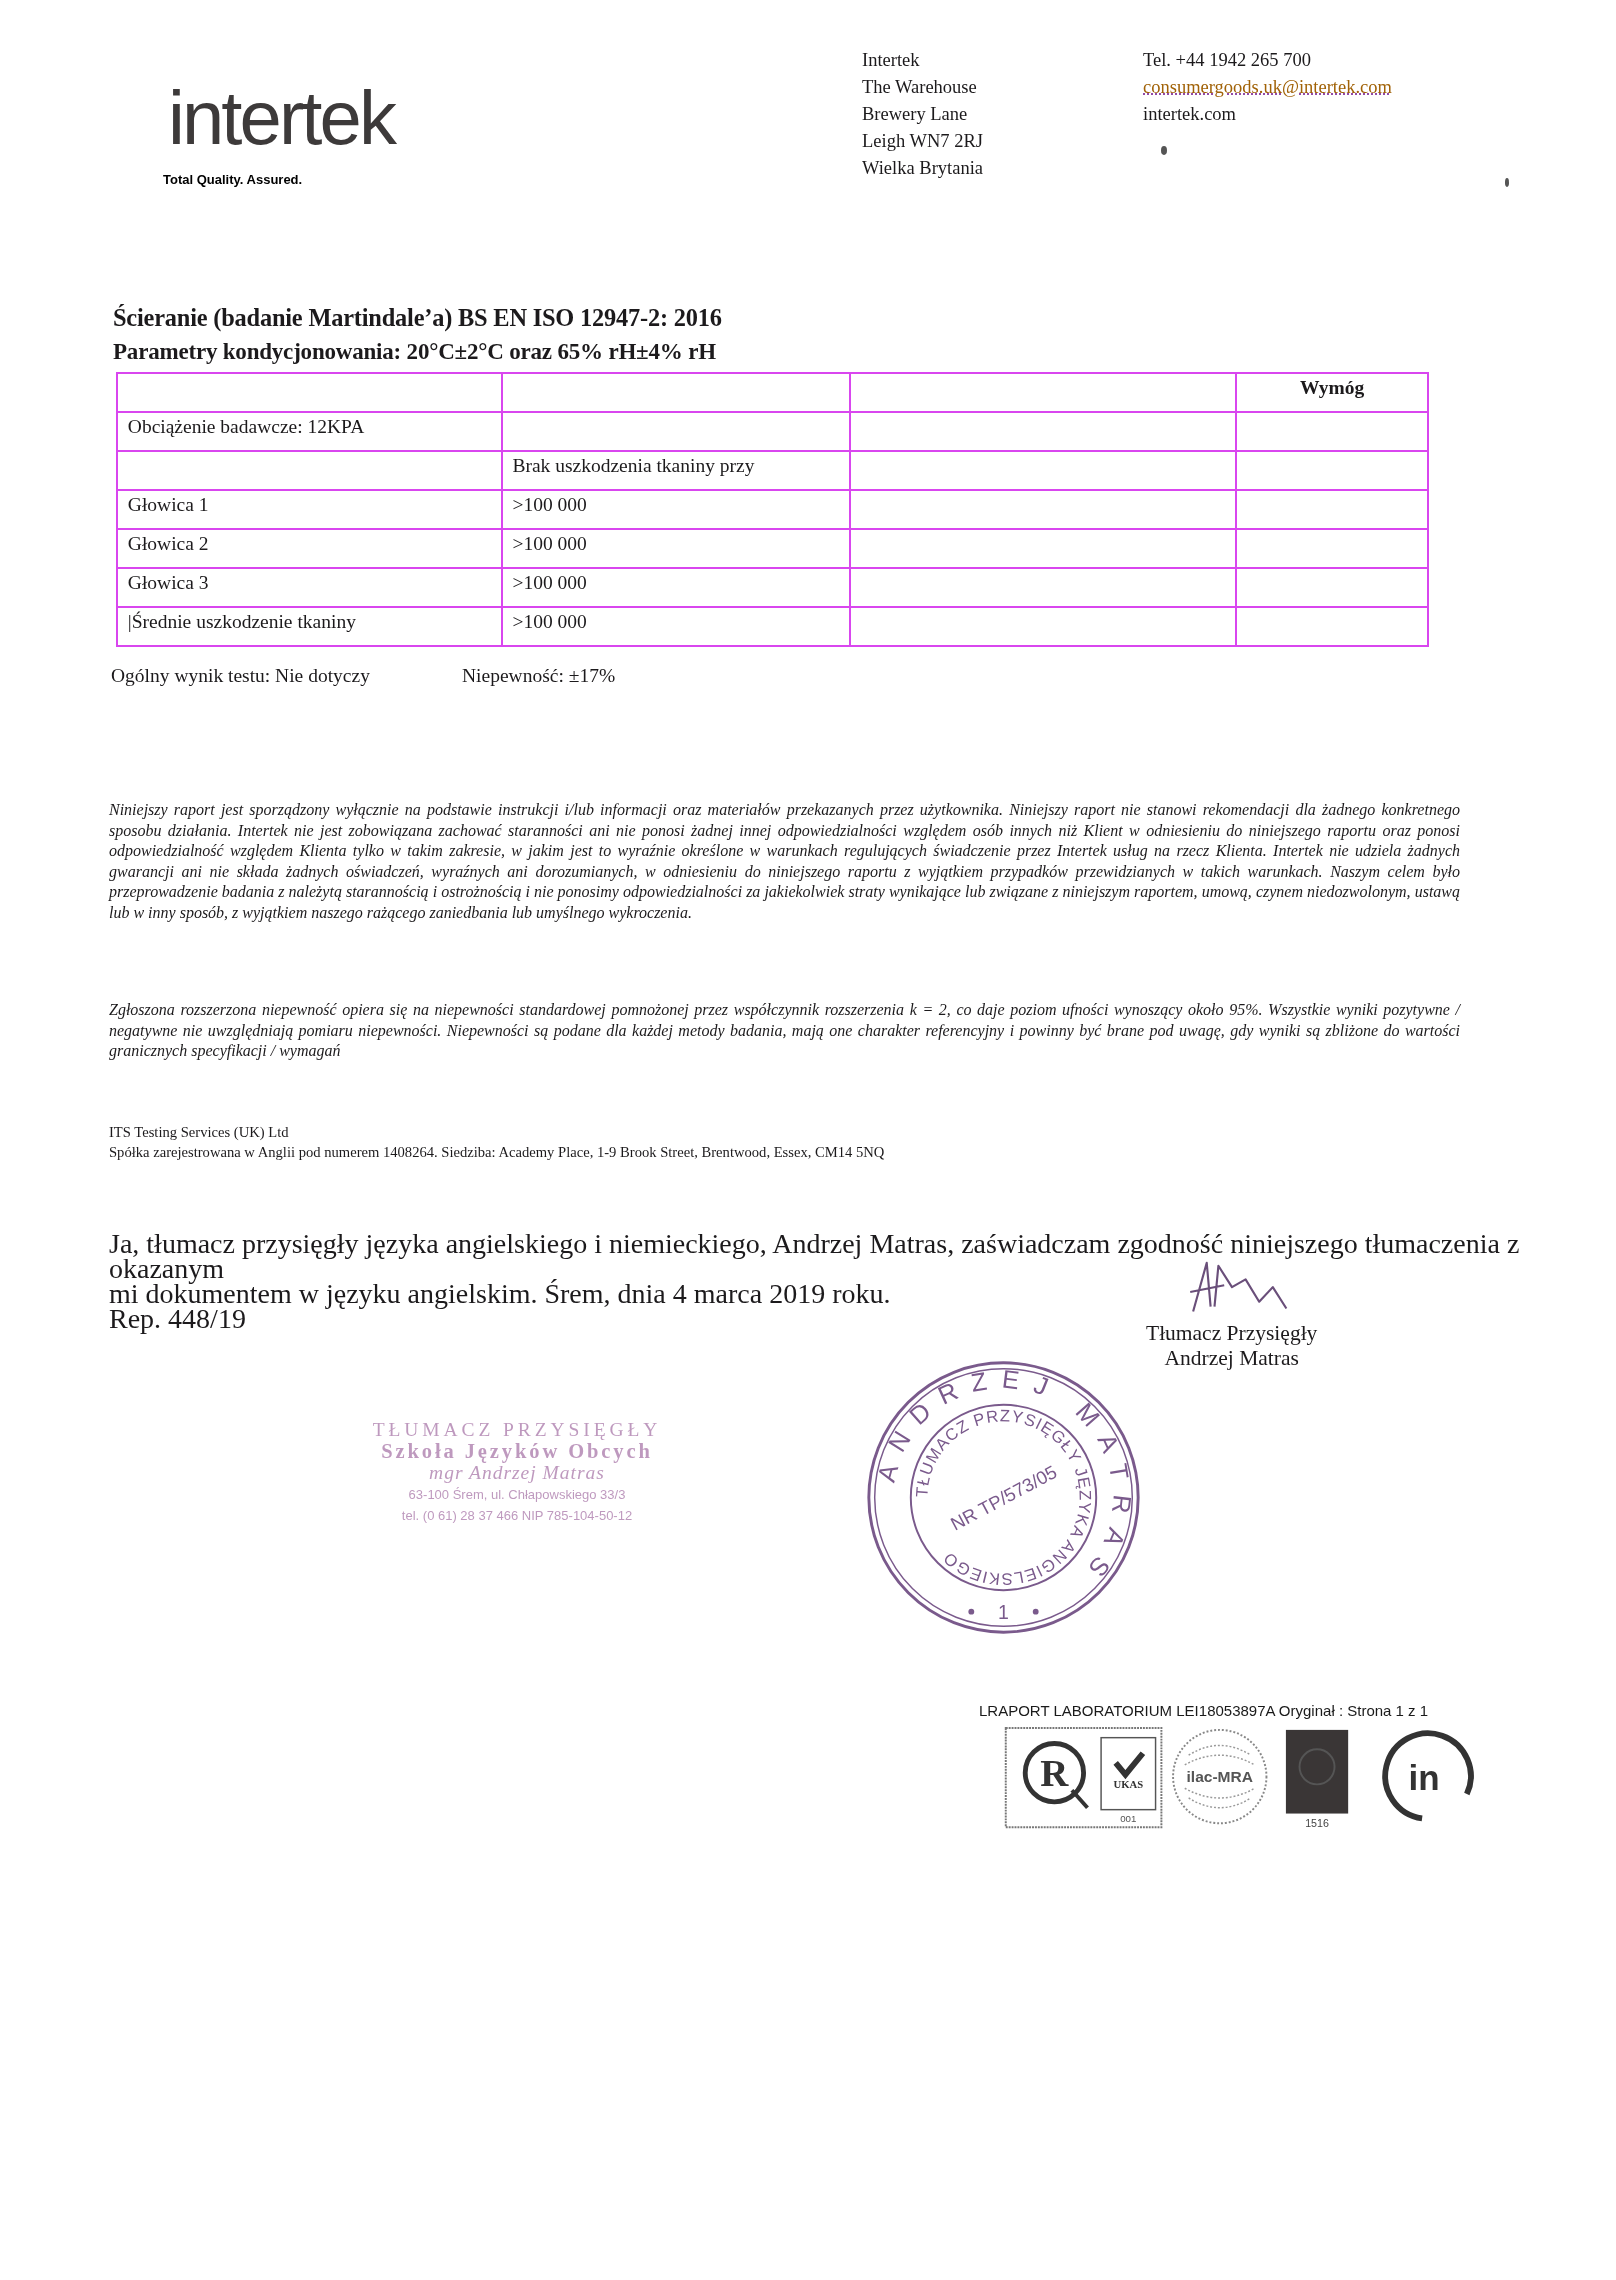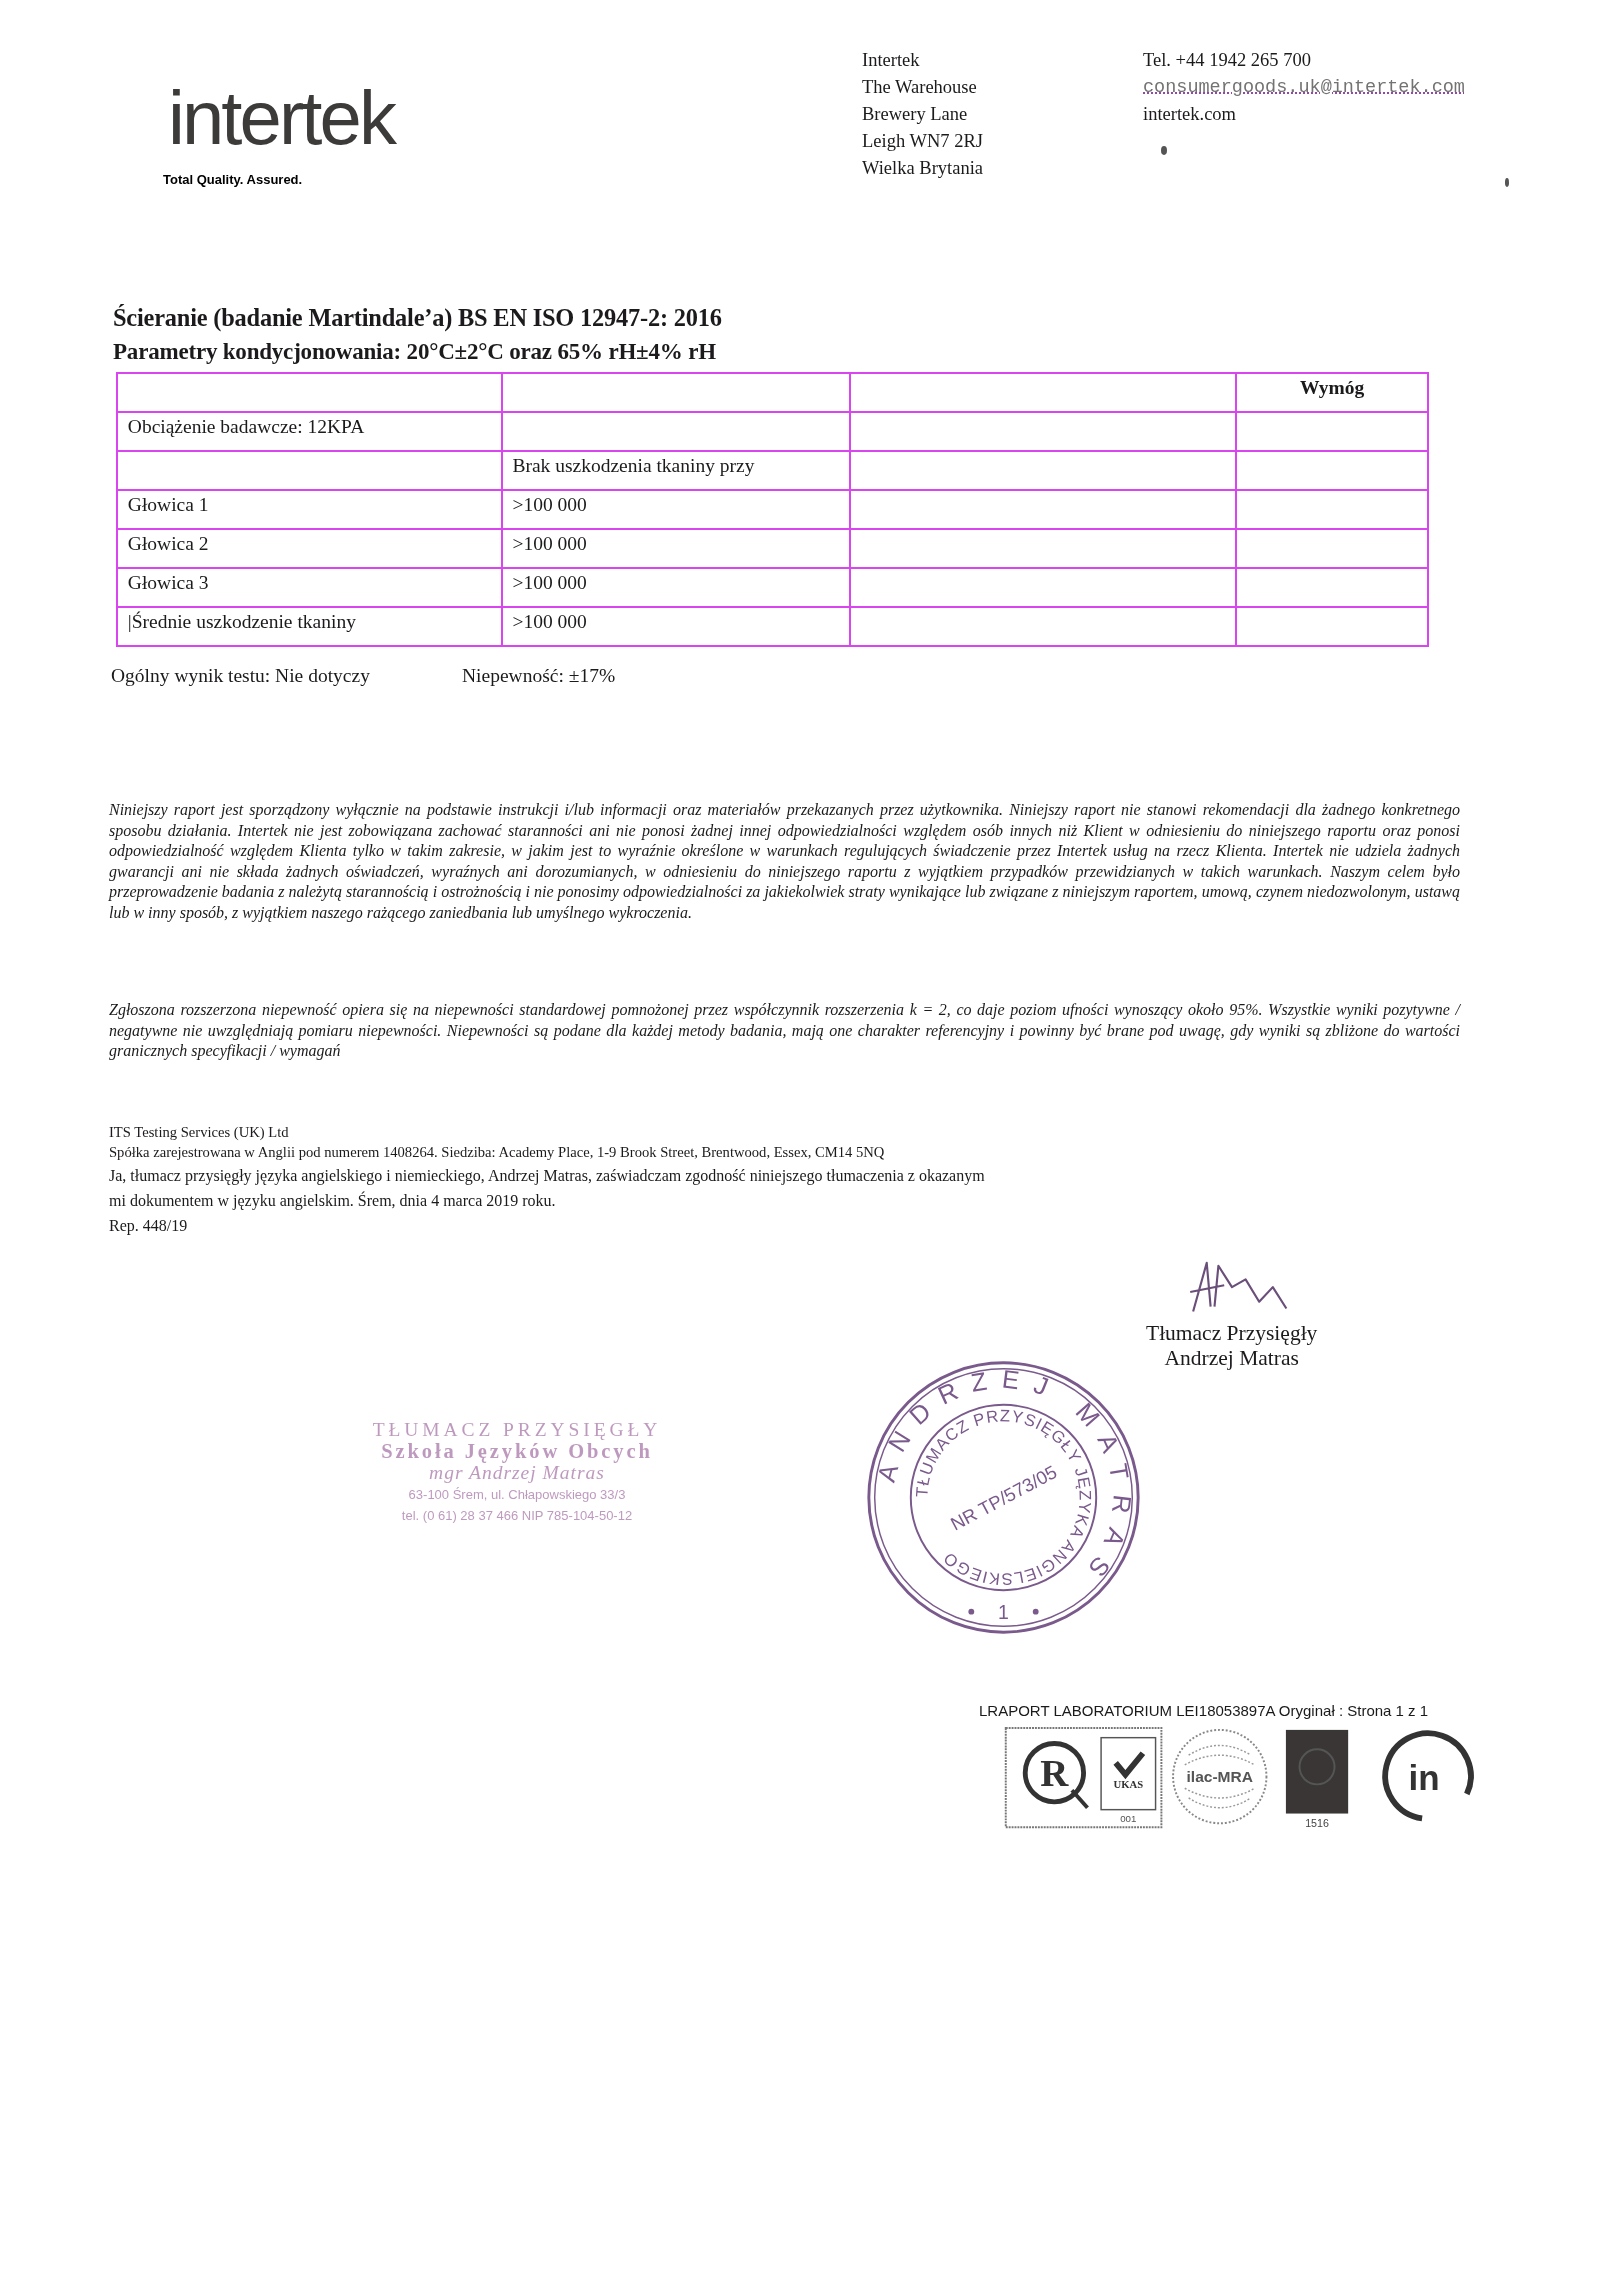--- a/index.html
+++ b/index.html
@@ -17,21 +17,21 @@
   }
   .logo-tag {
     left: 163px; top: 172px;
     font-family: "Liberation Sans", sans-serif; font-weight: bold;
     font-size: 13px; color: #000000;
   }
 
   
   .addr { left: 862px; top: 47px; font-size: 18.5px; line-height: 27px; }
   .contact { left: 1143px; top: 47px; font-size: 18.5px; line-height: 27px; }
-  .contact .email { text-decoration: underline dotted #8a3ca0; color: #737373; font-family: Liberation Mono, monospace; }
+  .contact .email { text-decoration: underline dotted #8a3ca0; color: #a16207; }
 
   
   .title1 { left: 113px; top: 304px; font-size: 24.4px; font-weight: bold; letter-spacing: -0.2px; }
   .title2 { left: 113px; top: 339px; font-size: 23px; font-weight: bold; letter-spacing: -0.2px; text-align: center; }
 
   
   table.results {
     position: absolute; left: 116px; top: 372px;
     border-collapse: collapse; font-size: 19.5px;
   }
@@ -48,21 +48,21 @@
 
   
   .disc {
     left: 109px; width: 1351px; font-style: italic; font-size: 16px;
     line-height: 20.5px; text-align: justify; text-align-last: left;
   }
 
   .company { left: 109px; top: 1123px; font-size: 14.6px; line-height: 19.5px; }
 
   .translator {
-    left: 109px; top: 1163px; font-size: 16px; line-height: 25px; width: 1443px;
+    left: 109px; top: 1231px; font-size: 28px; line-height: 25px; width: 1443px;
   }
   .sig-block { left: 1146px; top: 1321px; font-size: 21.5px; line-height: 25px; text-align: center; }
 
   
   .rect-stamp {
     left: 322px; top: 1419px; width: 390px; color: #b88fb8; text-align: center;
     font-size: 18.5px; line-height: 21.5px; opacity: 0.9;
   }
   .rect-stamp .l1 { font-family: "Liberation Serif", serif; letter-spacing: 3.9px; font-size: 19.5px; }
   .rect-stamp .l2 { font-family: "Liberation Serif", serif; font-weight: bold; letter-spacing: 2.9px; font-size: 20.5px; }

